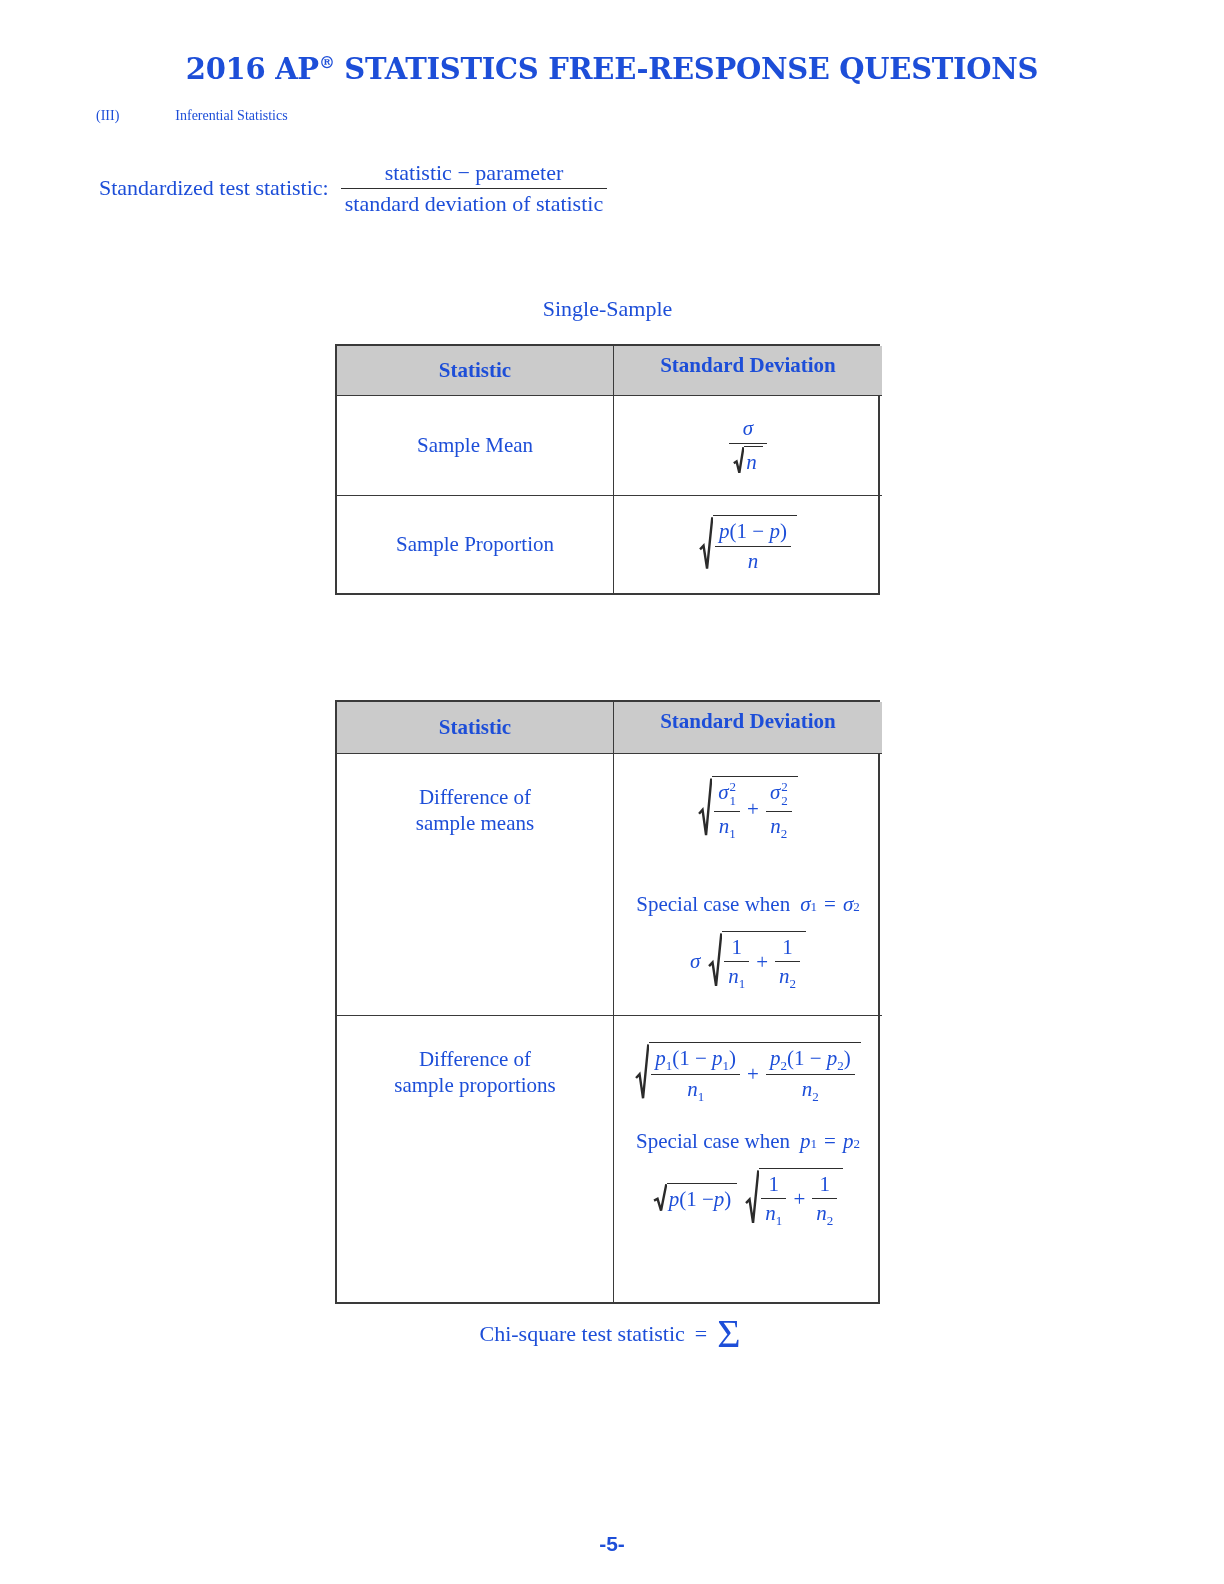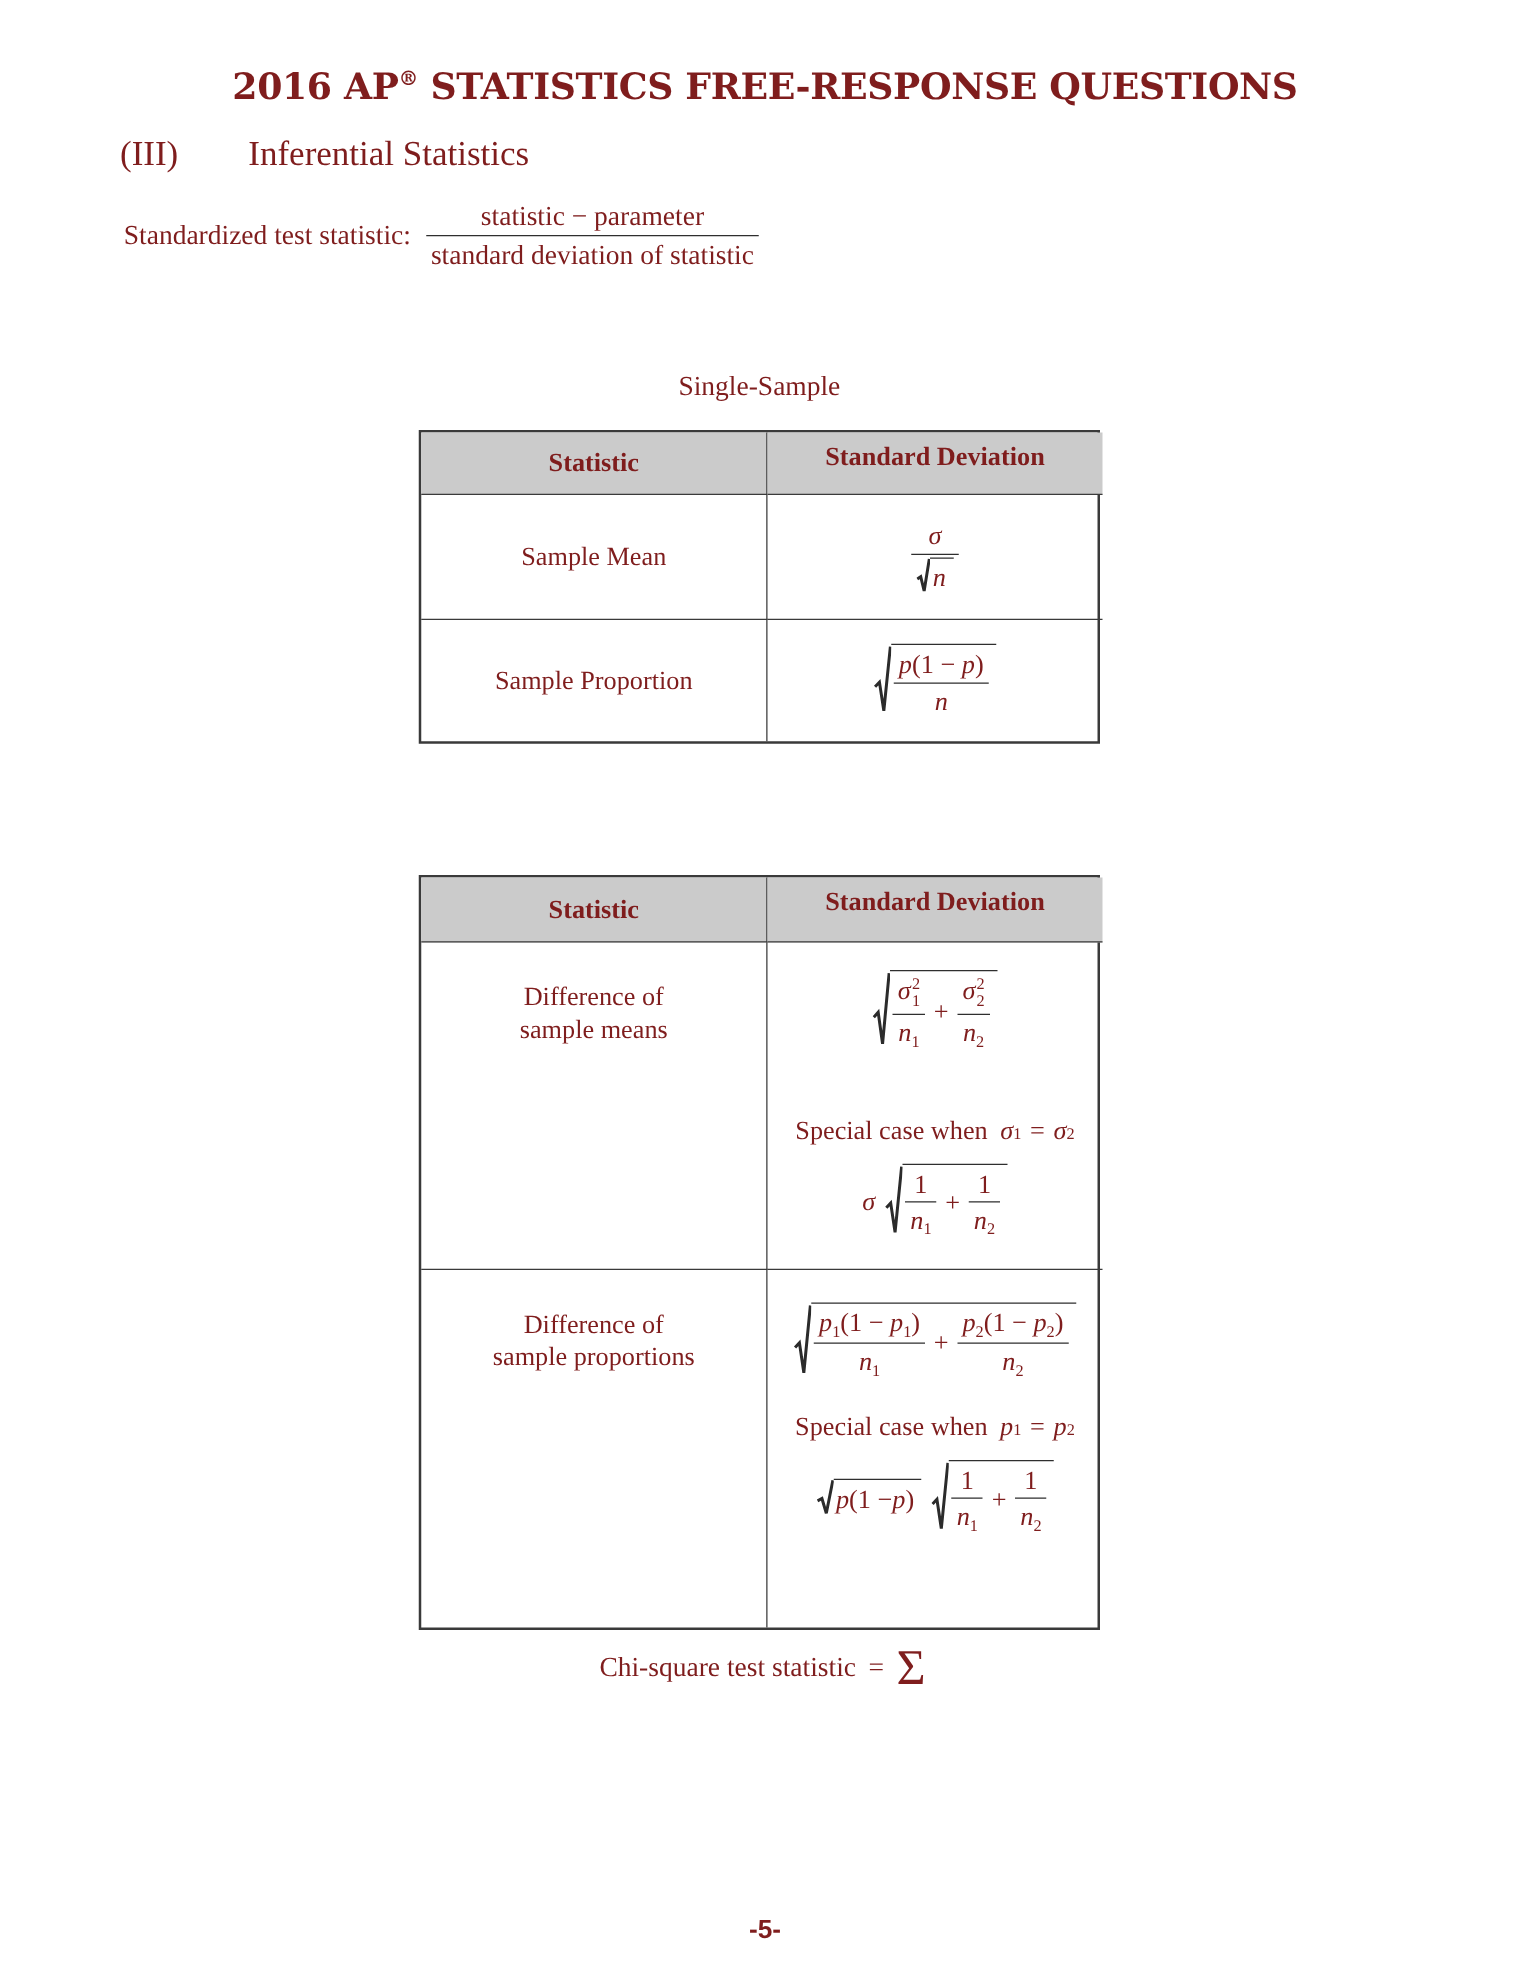--- a/index.html
+++ b/index.html
@@ -1,31 +1,31 @@
 <!DOCTYPE html>
 <html><head>
 <meta charset="utf-8">
 <style>
   html,body{margin:0;padding:0;background:#ffffff;}
   .page{
     position:relative;
     width:1224px;height:1584px;
     background:#ffffff;
-    color:#7f1d1d;
+    color:#1d4ed8;
     font-family:"Liberation Serif", serif;
     overflow:hidden;
   }
   
   .doc-title{
     position:absolute;top:52px;left:0;width:1224px;
     text-align:center;font-weight:bold;font-size:29px;letter-spacing:-0.3px;
     font-family:"DejaVu Serif","Liberation Serif",serif;
   }
   .doc-title sup{font-size:0.55em;vertical-align:super;}
-  .section-line{position:absolute;top:108px;left:96px;font-size:28px;}
+  .section-line{position:absolute;top:108px;left:96px;font-size:14px;}
   .section-line .sec-name{margin-left:56px;}
   .std-line{
     position:absolute;top:152px;left:99px;height:72px;
     display:flex;align-items:center;font-size:22px;
   }
   .std-line .lbl{margin-right:12px;}
   .ci-line{position:absolute;top:241px;left:98px;font-size:22px;white-space:pre-wrap;}
   .tbl-heading{position:absolute;left:335px;width:545px;text-align:center;font-size:22px;}
   .h-single{top:296px;}
   .h-two{top:643px;}

